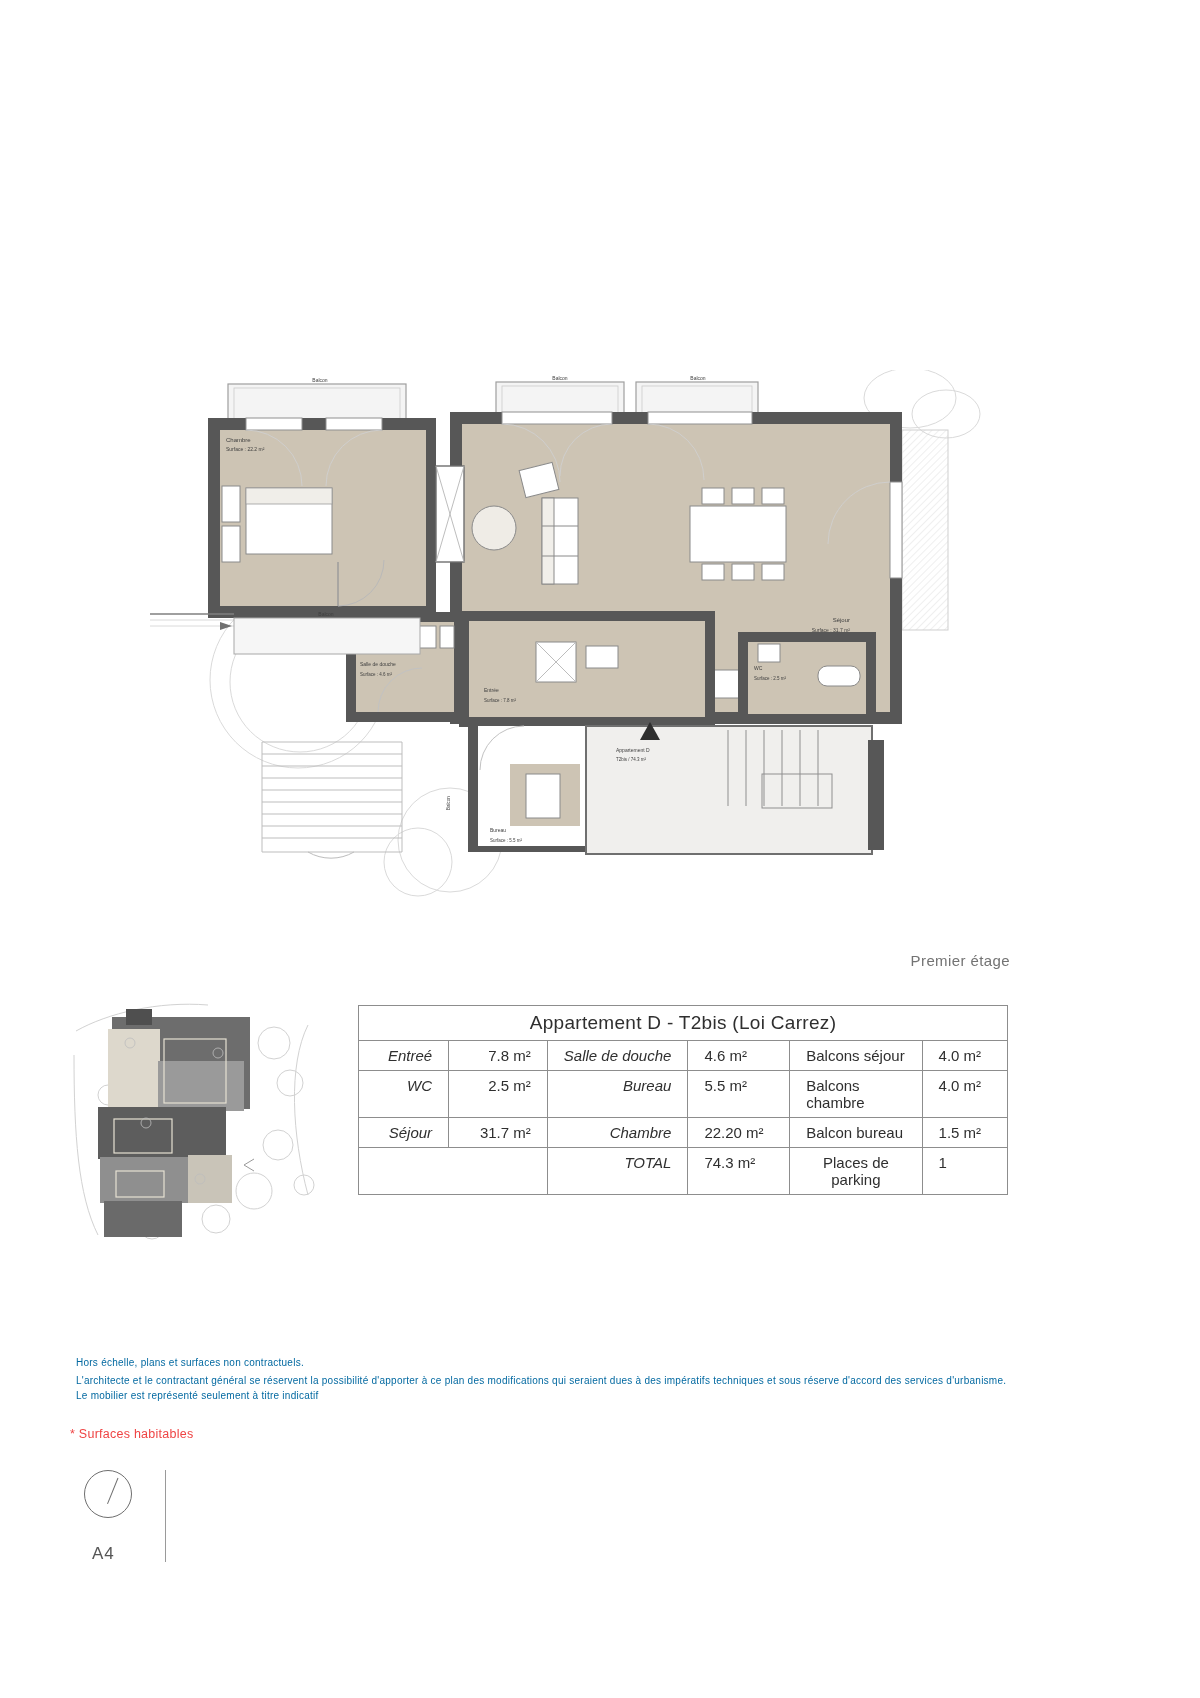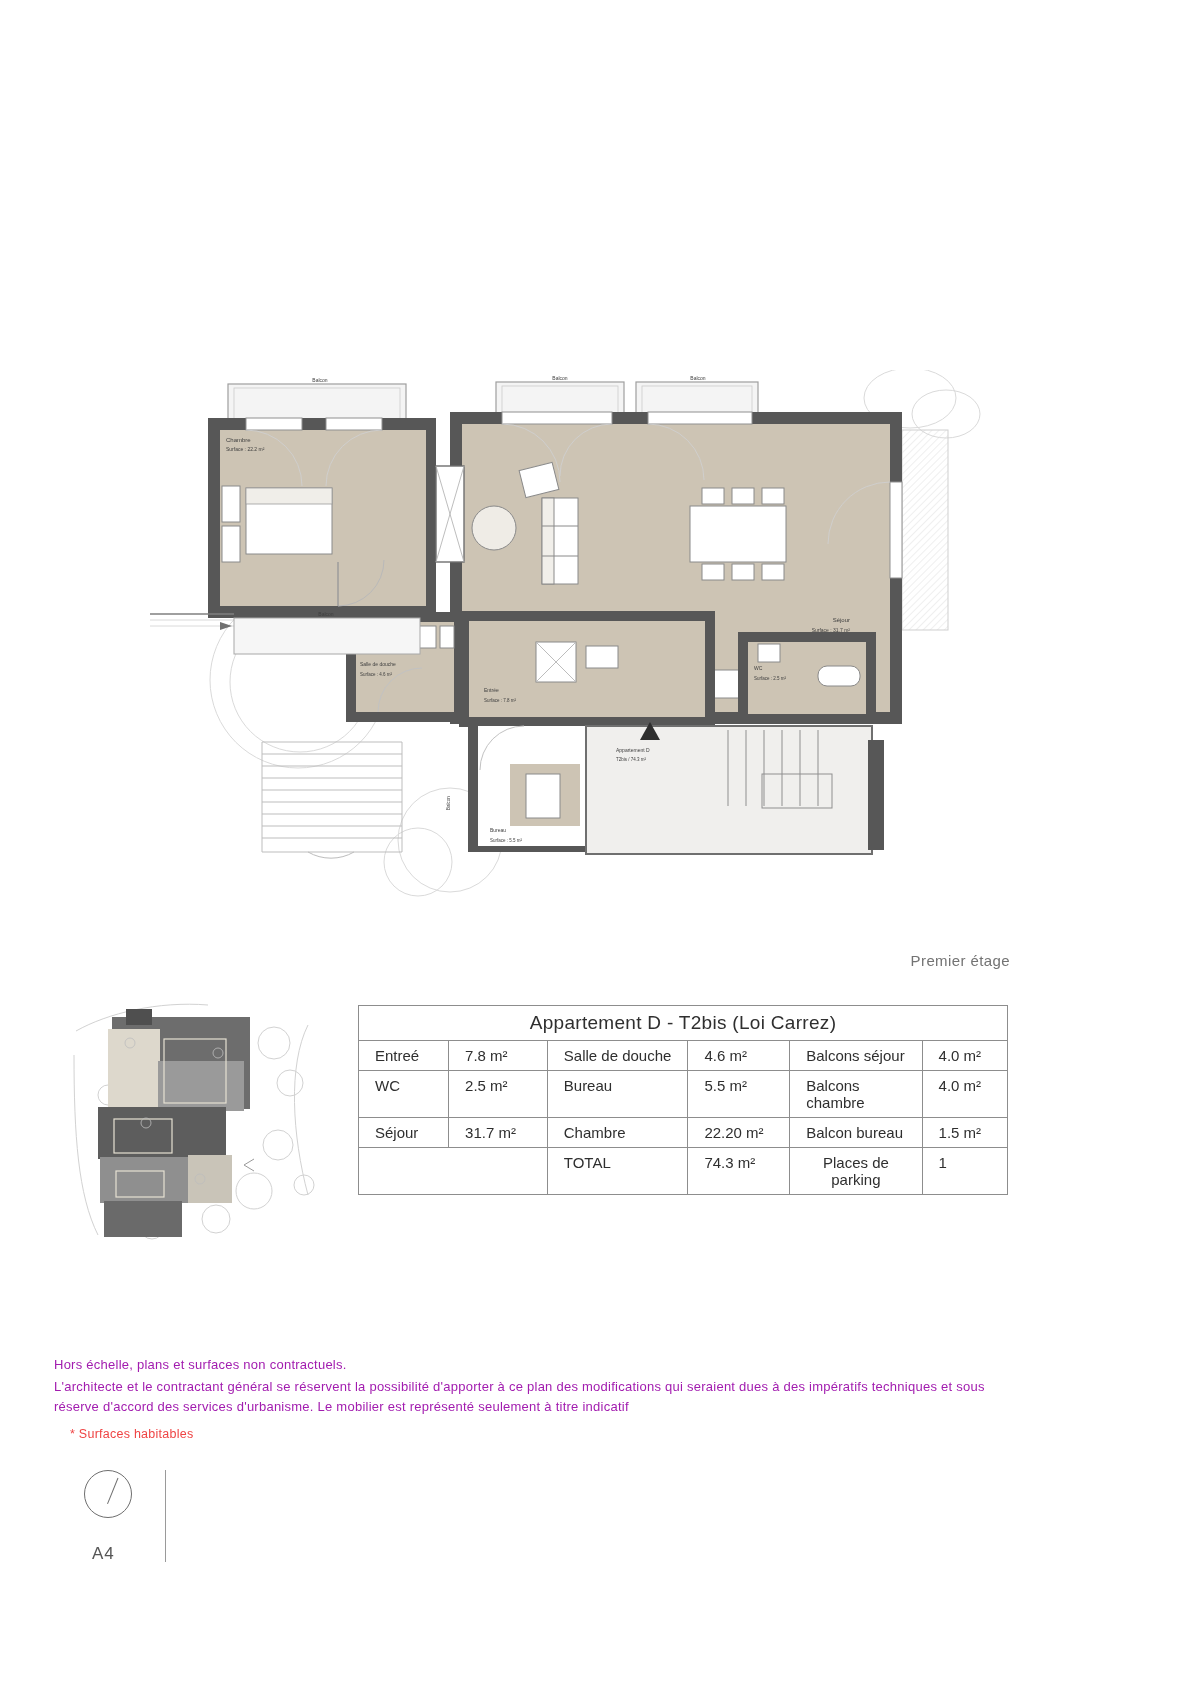--- a/index.html
+++ b/index.html
@@ -73,41 +73,41 @@
     font-weight: bold;
     letter-spacing: 0.3px;
     padding: 9px 0 10px 0;
   }
   .t-sub {
     text-align: center;
     font-size: 17px;
     font-weight: bold;
     padding: 7px 0 8px 0;
   }
-  .lbl-r { white-space: nowrap; }
+  .lbl-r { text-align: right; white-space: nowrap; font-style: italic; }
   .lbl-l { text-align: left; }
   .val { text-align: left; white-space: nowrap; }
   .bold { font-weight: bold; }
 
   td.c1 { width: 80px; }
-  td.c2 { width: 92px; }
+  td.c2 { width: 92px; text-align: right; }
   td.c3 { width: 96px; }
   td.c4 { width: 86px; }
   td.c5 { width: 172px; }
   td.c6 { width: 70px; }
 
   
   #notes {
     position: absolute;
-    left: 54px;
+    left: 76px;
     top: 1355px;
     width: 940px;
-    font-size: 13px;
+    font-size: 10px;
     line-height: 1.55;
-    color: #a21caf;
+    color: #0369a1;
     letter-spacing: 0.25px;
   }
   #notes .line1 { margin-bottom: 2px; }
   #surf-note {
     position: absolute;
     left: 70px;
     top: 1427px;
     font-size: 12.5px;
     color: #ef4444;
     letter-spacing: 0.25px;

